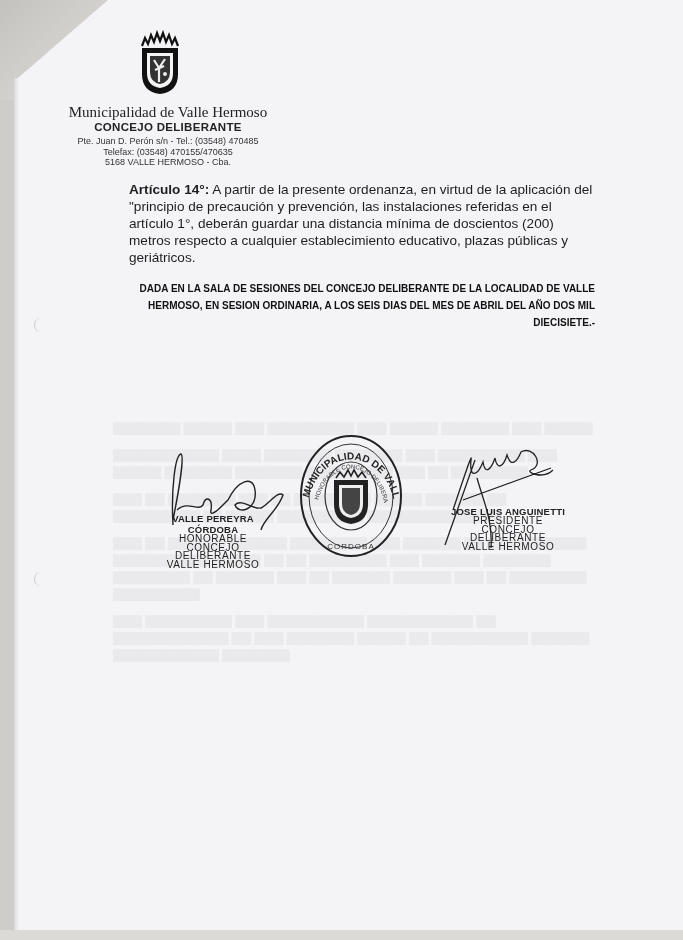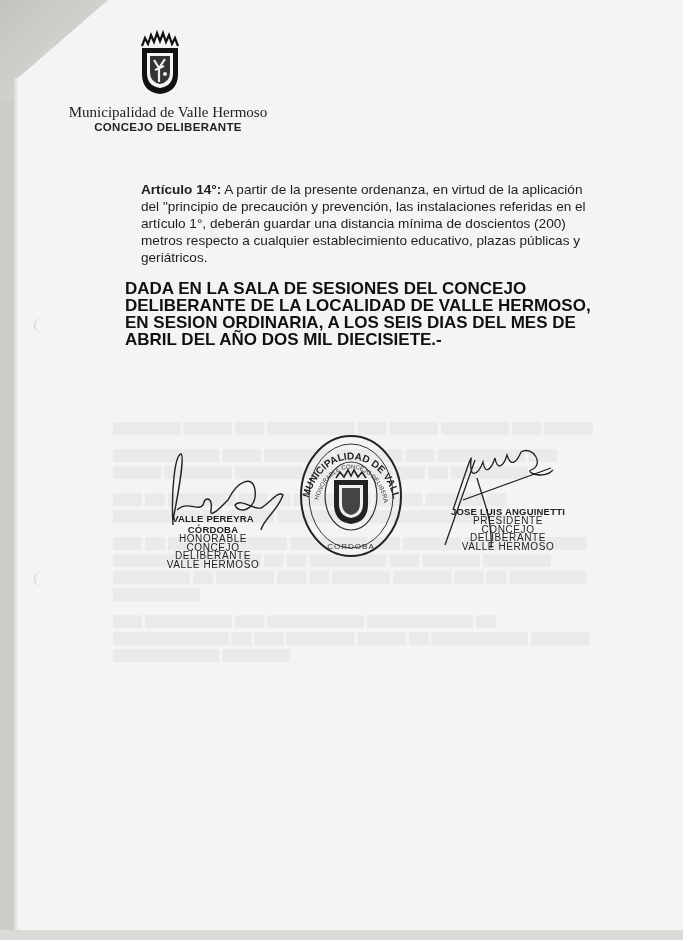--- a/index.html
+++ b/index.html
@@ -38,24 +38,24 @@
     .address-lines {
       position:absolute; left:0; top:136px; width:300px; text-align:center;
       font-size:9px; line-height:10.5px; color:#333;
     }
 
     
     .content {
       position:absolute; left:107px; top:181px; width:470px;
       font-size:13.6px; line-height:17px; color:#1e1e1e;
     }
-    .article { margin:0 0 10px 16px; }
+    .article { margin:0 0 10px 4px; }
     .article .art-label { font-weight:bold; }
     .closing {
-      margin-top:14px; font-weight:bold; font-size:17px; line-height:17px; color:#111;
+      margin-top:14px; font-weight:bold; font-size:10px; line-height:17px; color:#111;text-align:right;
     }
 
     
     .sig-block { position:absolute; text-align:center; color:#222; }
     .sig-left { left:130px; top:513px; width:130px; }
     .sig-right { left:425px; top:506px; width:130px; }
     .sig-name { font-size:9.5px; font-weight:bold; letter-spacing:0.2px; }
     .sig-role { font-size:10px; line-height:8.5px; letter-spacing:0.6px; }
     .sig-scrawl { position:absolute; }
 
@@ -95,20 +95,25 @@
       <polyline points="4,16 7,8 10,14 13,5 16,12 19,3 22,11 25,3 28,12 31,5 34,14 37,8 40,16" fill="none" stroke="#111" stroke-width="2.2"></polyline>
       <path d="M4,18 L40,18 L40,44 Q40,62 22,64 Q4,62 4,44 Z" fill="#111"></path>
       <path d="M9,23 L35,23 L35,43 Q35,56 22,58 Q9,56 9,43 Z" fill="#f4f4f6"></path>
       <path d="M12,26 L32,26 L32,42 Q32,52 22,54 Q12,52 12,42 Z" fill="#333"></path>
       <path d="M21,52 L21,38 M21,38 L16,30 M21,38 L27,29 M17,40 L26,36" stroke="#eee" stroke-width="2.2" fill="none"></path>
       <circle cx="27" cy="44" r="2" fill="#eee"></circle>
     </svg>
   </div>
   <div class="muni-name">Municipalidad de Valle Hermoso</div>
   <div class="concejo-name">CONCEJO DELIBERANTE</div>
+  <div class="address-lines">
+    <div>Pte. Juan D. Perón s/n - Tel.: (03548) 470485</div>
+    <div>Telefax: (03548) 470155/470635</div>
+    <div>5168 VALLE HERMOSO - Cba.</div>
+  </div>
 
   <div class="content">
     <p class="article">
       <span class="art-label">Artículo 14°:</span><span> A partir de la presente ordenanza, en virtud de la aplicación del "principio de precaución y  prevención, las instalaciones referidas en el artículo 1°,  deberán guardar una distancia mínima de doscientos (200) metros respecto a cualquier establecimiento educativo, plazas públicas y geriátricos.</span>
     </p>
     <p class="closing">DADA EN LA SALA DE SESIONES DEL CONCEJO DELIBERANTE DE LA LOCALIDAD DE VALLE HERMOSO, EN SESION ORDINARIA, A LOS SEIS DIAS DEL MES DE ABRIL DEL AÑO DOS MIL DIECISIETE.-</p>
   </div>
 
   <svg class="sig-scrawl" style="left:125px;top:450px;" width="150" height="80" viewBox="0 0 150 80">
     <path d="M30,75 C28,40 32,5 38,4 C42,6 34,50 30,70 M34,60 C45,50 55,62 60,55 C62,45 70,48 68,60 C66,70 80,55 85,50 C95,30 110,25 112,40 C115,60 95,65 92,55 C98,48 110,60 118,58 C125,55 135,40 140,45 C135,60 120,70 118,80" fill="none" stroke="#222" stroke-width="1.4"></path>

